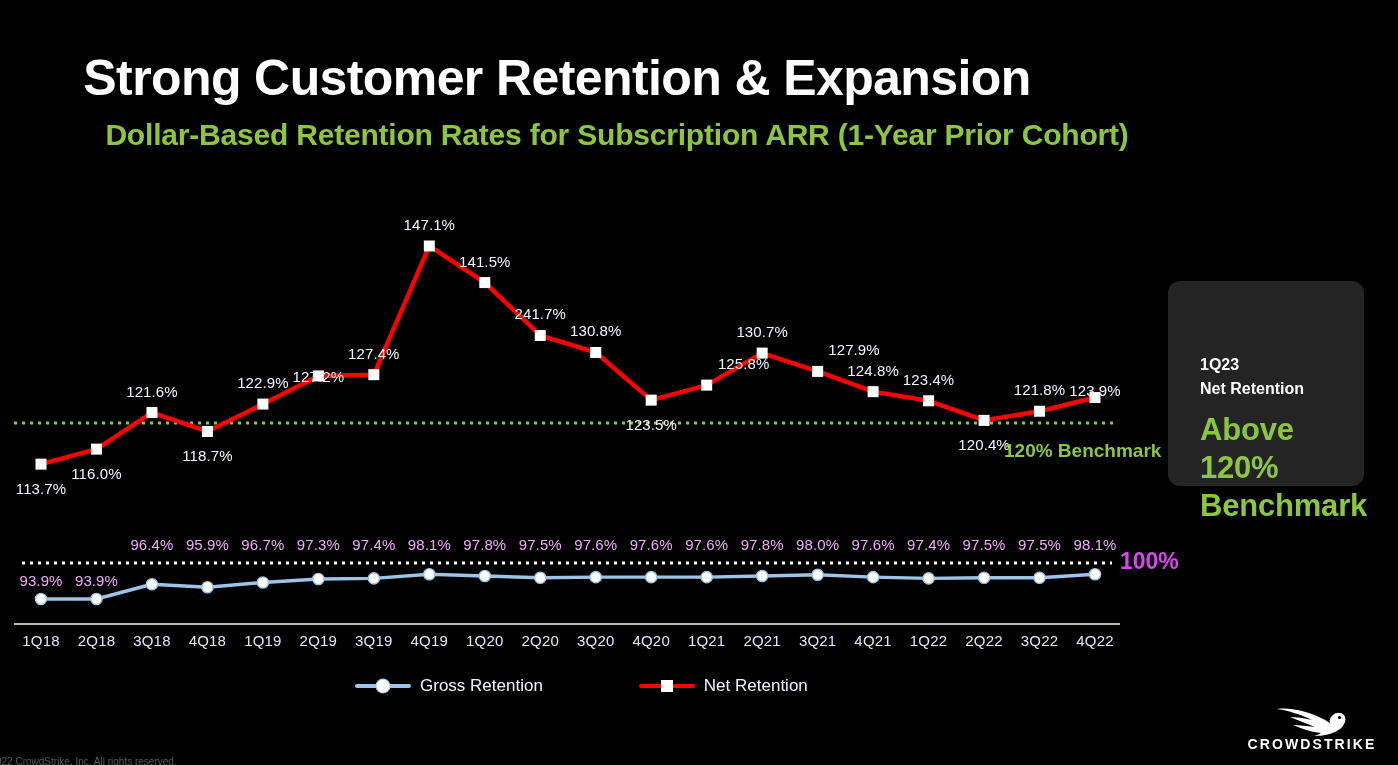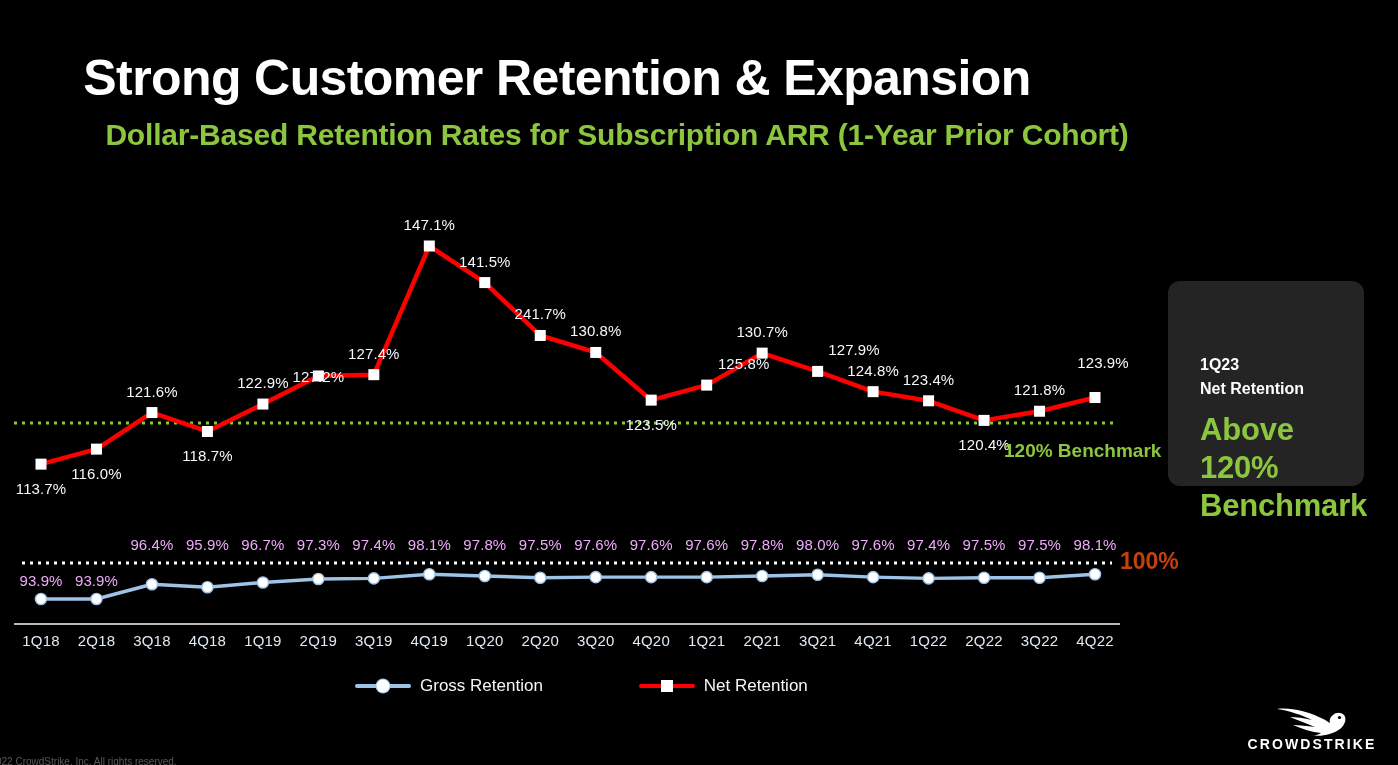--- a/index.html
+++ b/index.html
@@ -44,21 +44,21 @@
   .vlabel.gross{color:#f0abfc;}
 
   
   .bench-label{
     position:absolute;left:1004px;top:440px;
     font-size:19px;font-weight:bold;color:#8cc63e;white-space:nowrap;
     font-stretch:condensed;letter-spacing:0px;
   }
   .hundred-label{
     position:absolute;left:1120px;top:548px;
-    font-size:23px;font-weight:bold;color:#c2410c;white-space:nowrap;
+    font-size:23px;font-weight:bold;color:#d946ef;white-space:nowrap;
     font-stretch:condensed;
   }
 
   
   .legend{position:absolute;left:355px;top:676px;display:flex;gap:96px;align-items:center;}
   .legend-item{display:flex;align-items:center;gap:9px;}
   .legend-swatch{position:relative;width:56px;height:14px;}
   .legend-swatch .lline{position:absolute;top:5px;left:0;width:56px;height:4px;border-radius:2px;}
   .legend-swatch .lmark{position:absolute;top:50%;left:50%;transform:translate(-50%,-50%);}
   .legend-swatch .lmark.circle{width:13px;height:13px;border-radius:50%;background:#ffffff;box-shadow:0 0 0 1px #9dc3e6;}
@@ -185,21 +185,21 @@
         <div class="vlabel net" style="left: 540.263px; top: 305.48px;">241.7%</div>
         <div class="vlabel net" style="left: 595.737px; top: 322.461px;">130.8%</div>
         <div class="vlabel net" style="left: 651.211px; top: 416.14px;">123.5%</div>
         <div class="vlabel net" style="left: 706.684px; top: 355.118px; margin-left: 37px;">125.8%</div>
         <div class="vlabel net" style="left: 762.158px; top: 323.114px;">130.7%</div>
         <div class="vlabel net" style="left: 854px; top: 341.402px;">127.9%</div>
         <div class="vlabel net" style="left: 873.105px; top: 361.649px;">124.8%</div>
         <div class="vlabel net" style="left: 928.579px; top: 370.793px;">123.4%</div>
         <div class="vlabel net" style="left: 984.053px; top: 436.387px;">120.4%</div>
         <div class="vlabel net" style="left: 1039.53px; top: 381.244px;">121.8%</div>
-        <div class="vlabel net" style="left: 1095px; top: 354px; margin-left: 8px;">123.9%</div>
+        <div class="vlabel net" style="left: 1095px; top: 382px;">123.9%</div>
         <div class="vlabel gross" style="left: 41px; top: 572px;">93.9%</div>
         <div class="vlabel gross" style="left: 96.4737px; top: 572px;">93.9%</div>
         <div class="vlabel gross" style="left: 151.947px; top: 536px;">96.4%</div>
         <div class="vlabel gross" style="left: 207.421px; top: 536px;">95.9%</div>
         <div class="vlabel gross" style="left: 262.895px; top: 536px;">96.7%</div>
         <div class="vlabel gross" style="left: 318.368px; top: 536px;">97.3%</div>
         <div class="vlabel gross" style="left: 373.842px; top: 536px;">97.4%</div>
         <div class="vlabel gross" style="left: 429.316px; top: 536px;">98.1%</div>
         <div class="vlabel gross" style="left: 484.789px; top: 536px;">97.8%</div>
         <div class="vlabel gross" style="left: 540.263px; top: 536px;">97.5%</div>

